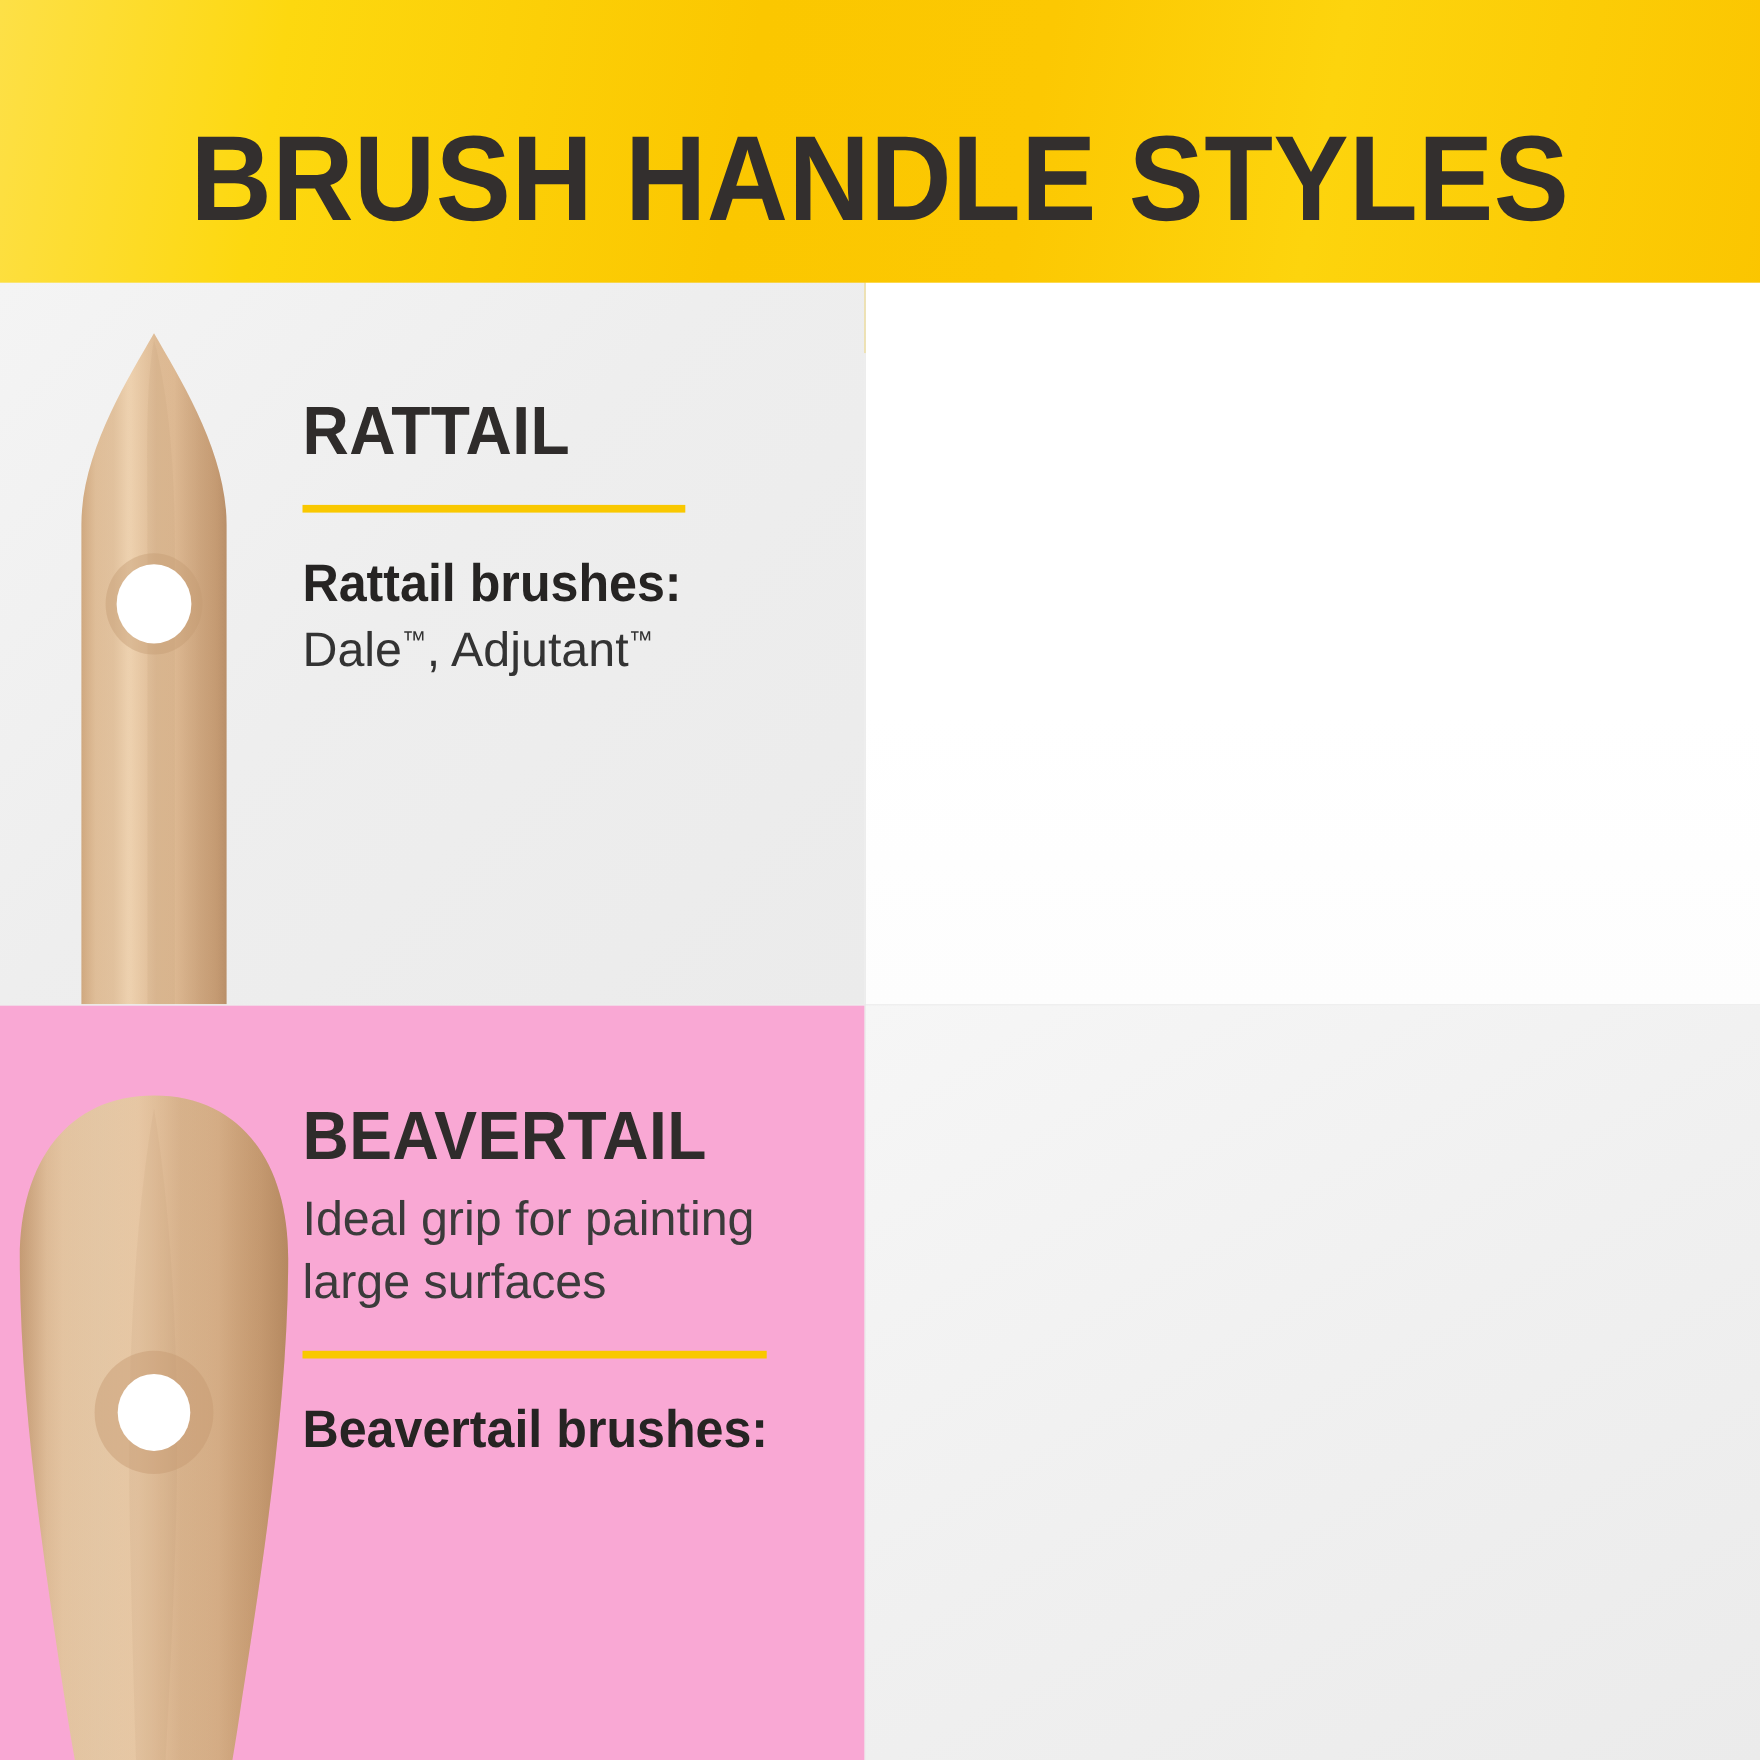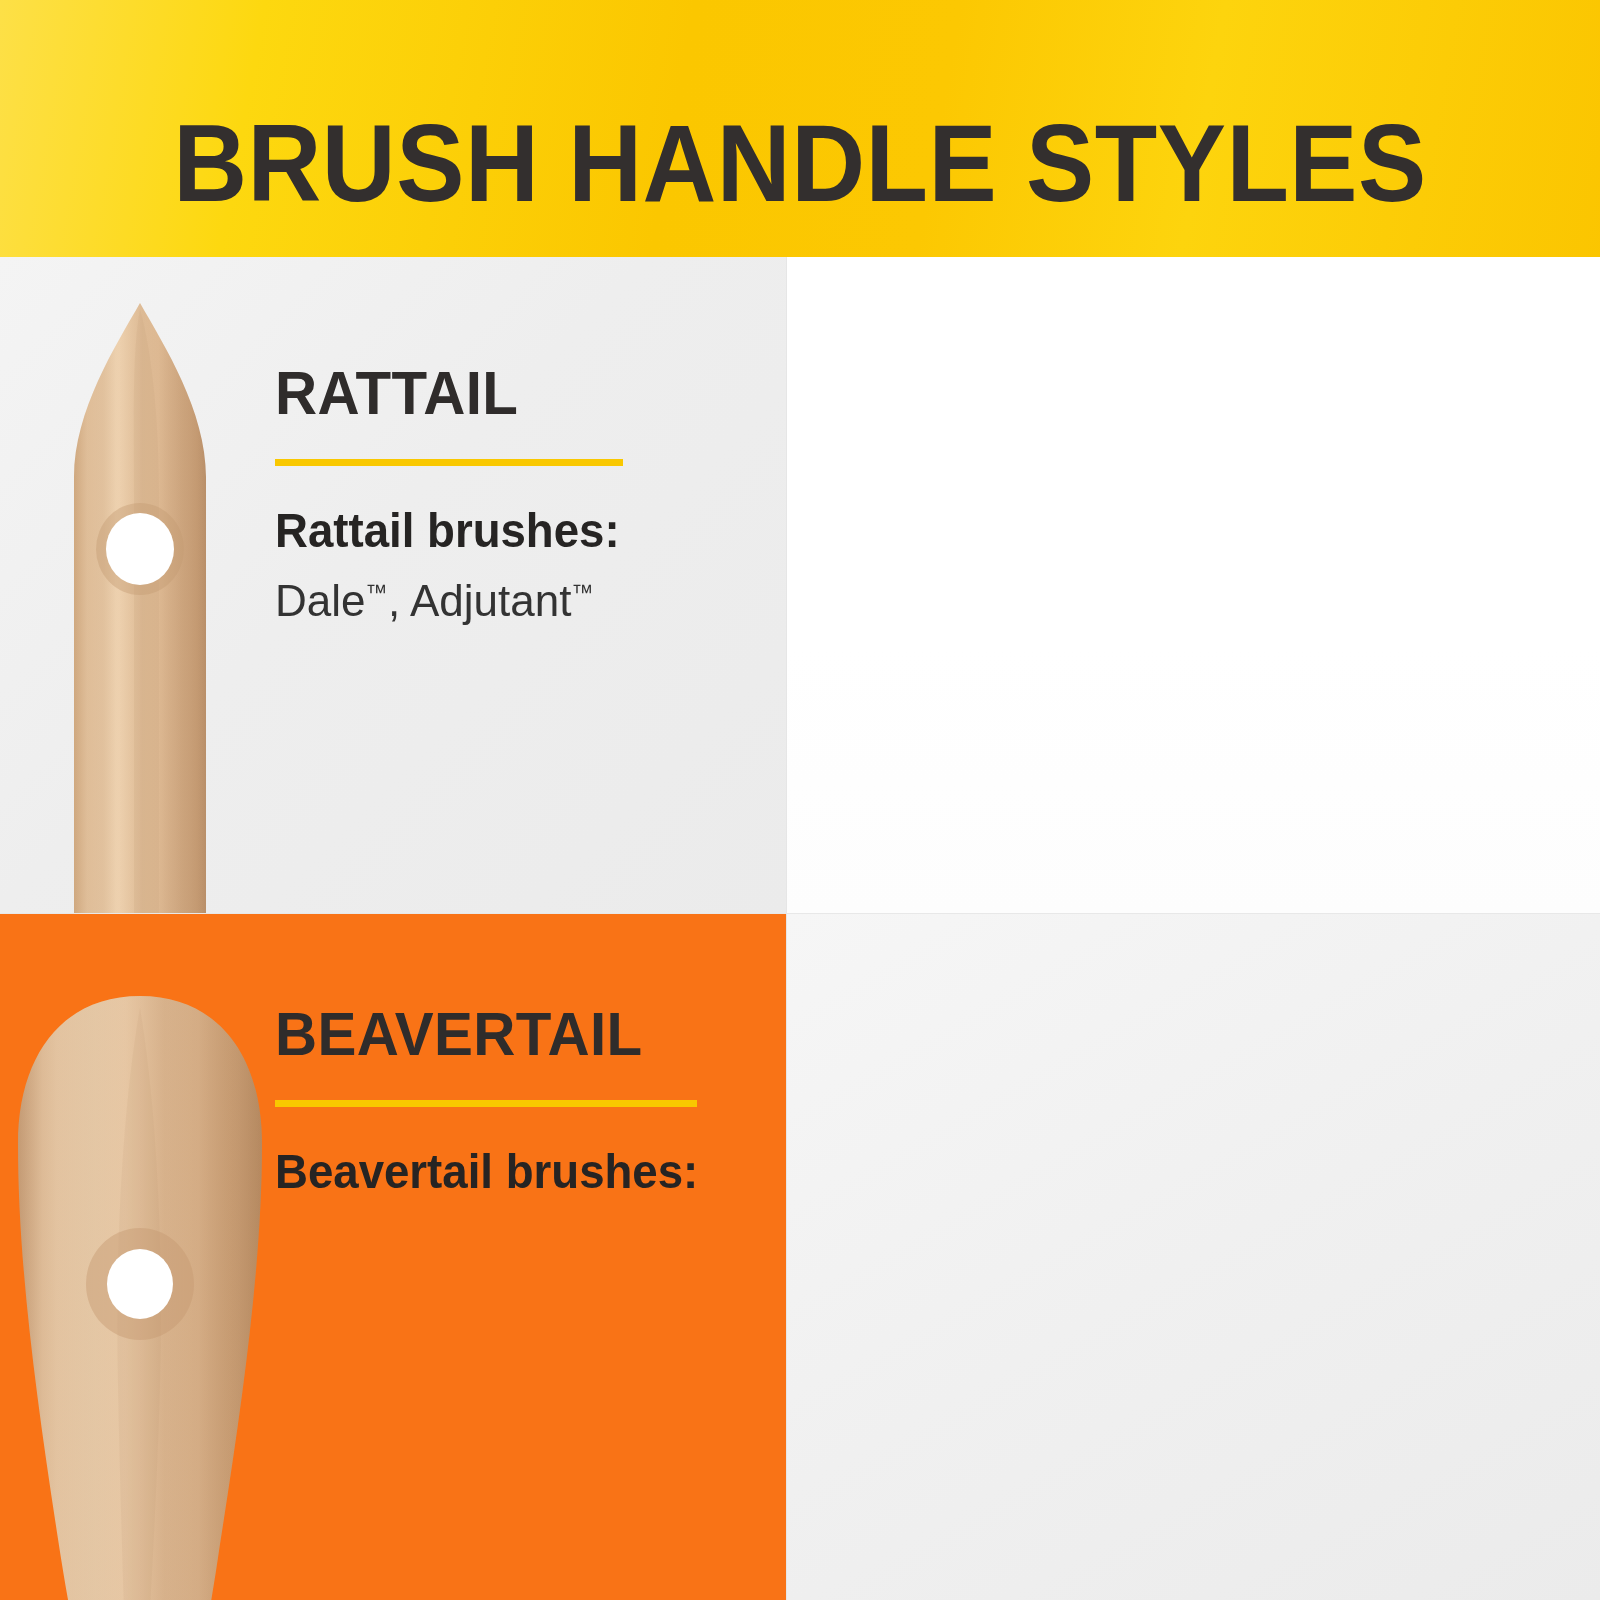--- a/index.html
+++ b/index.html
@@ -32,21 +32,21 @@
   
   .grid {
     position:absolute; left:0; top:257px; width:1404px; height:1343px;
   }
   .cell { position:absolute; overflow:hidden; }
   .cell-tl { left:0;   top:0;   width:786px;  height:656px;
              background:linear-gradient(135deg,#f4f4f4 0%,#eeeeee 45%,#ebebeb 100%); }
   .cell-tr { left:787px; top:0; width:813px;  height:656px;
              background:linear-gradient(180deg,#ffffff 0%,#ffffff 60%,#fdfdfd 100%); }
   .cell-bl { left:0;   top:657px; width:786px; height:686px;
-             background:#f97316; }
+             background:#f9a8d4; }
   .cell-br { left:787px; top:657px; width:813px; height:686px;
              background:linear-gradient(150deg,#f6f6f6 0%,#f0f0f0 50%,#ebebeb 100%); }
 
   .divider-v { position:absolute; left:786px; top:257px; width:1px; height:1343px; background:#e6e6e6; }
   .divider-h { position:absolute; left:0; top:913px; width:1600px; height:1px; background:#e8e8e8; }
 
   
   .textblock { position:absolute; }
   .style-name {
     font-family:"Liberation Sans Narrow","Liberation Sans", sans-serif;
@@ -83,21 +83,21 @@
     transform-origin:left center;
     margin-top:40px;
     white-space:nowrap;
   }
   .brush-list {
     font-family:"Liberation Sans", sans-serif;
     font-weight:400;
     font-size:44px;
     line-height:1.28;
     color:#333333;
-    margin-top:16px;
+    margin-top:6px;
     white-space:pre-line;
   }
   .tm { font-size:0.50em; vertical-align:super; letter-spacing:0.5px; }
 
   
   .tb-rattail    { left:275px;  top:104px;  width:380px; }
   .tb-rattail .rule { width:348px; }
   .tb-beavertail { left:275px;  top:88px;   width:440px; }
   .tb-beavertail .rule { width:422px; }
 
@@ -194,20 +194,22 @@
           <path d="M150 12 C228 12 272 72 272 160 C272 280 252 420 230 560 C220 630 210 678 204 700 L96 700 C88 672 78 620 68 555 C46 412 28 278 28 160 C28 72 72 12 150 12 Z" fill="url(#gw3)"></path>
           <path d="M150 12 C228 12 272 72 272 160 C272 280 252 420 230 560 C220 630 210 678 204 700 L96 700 C88 672 78 620 68 555 C46 412 28 278 28 160 C28 72 72 12 150 12 Z" fill="url(#gg3)"></path>
           <path d="M150 24 C166 120 174 260 170 400 C167 510 160 620 156 700 L136 700 C134 620 130 510 128 400 C125 260 133 120 150 24 Z" fill="#b5895f" opacity=".10"></path>
           <ellipse cx="150" cy="300" rx="54" ry="56" fill="#c69a70" opacity=".45"></ellipse>
           <ellipse cx="150" cy="300" rx="33" ry="35" fill="#ffffff"></ellipse>
         </svg>
       </div>
 
       <div class="textblock tb-beavertail">
         <div class="style-name">BEAVERTAIL</div>
+        <div class="style-desc">Ideal grip for painting
+large surfaces</div>
         <div class="rule"></div>
         <div class="brush-label">Beavertail brushes:</div>
       </div>
     </div>
 
     <div class="cell cell-br">
 
       <div class="brush brush-short">
         <svg viewBox="0 0 265 560" xmlns="http://www.w3.org/2000/svg">
           <defs>

